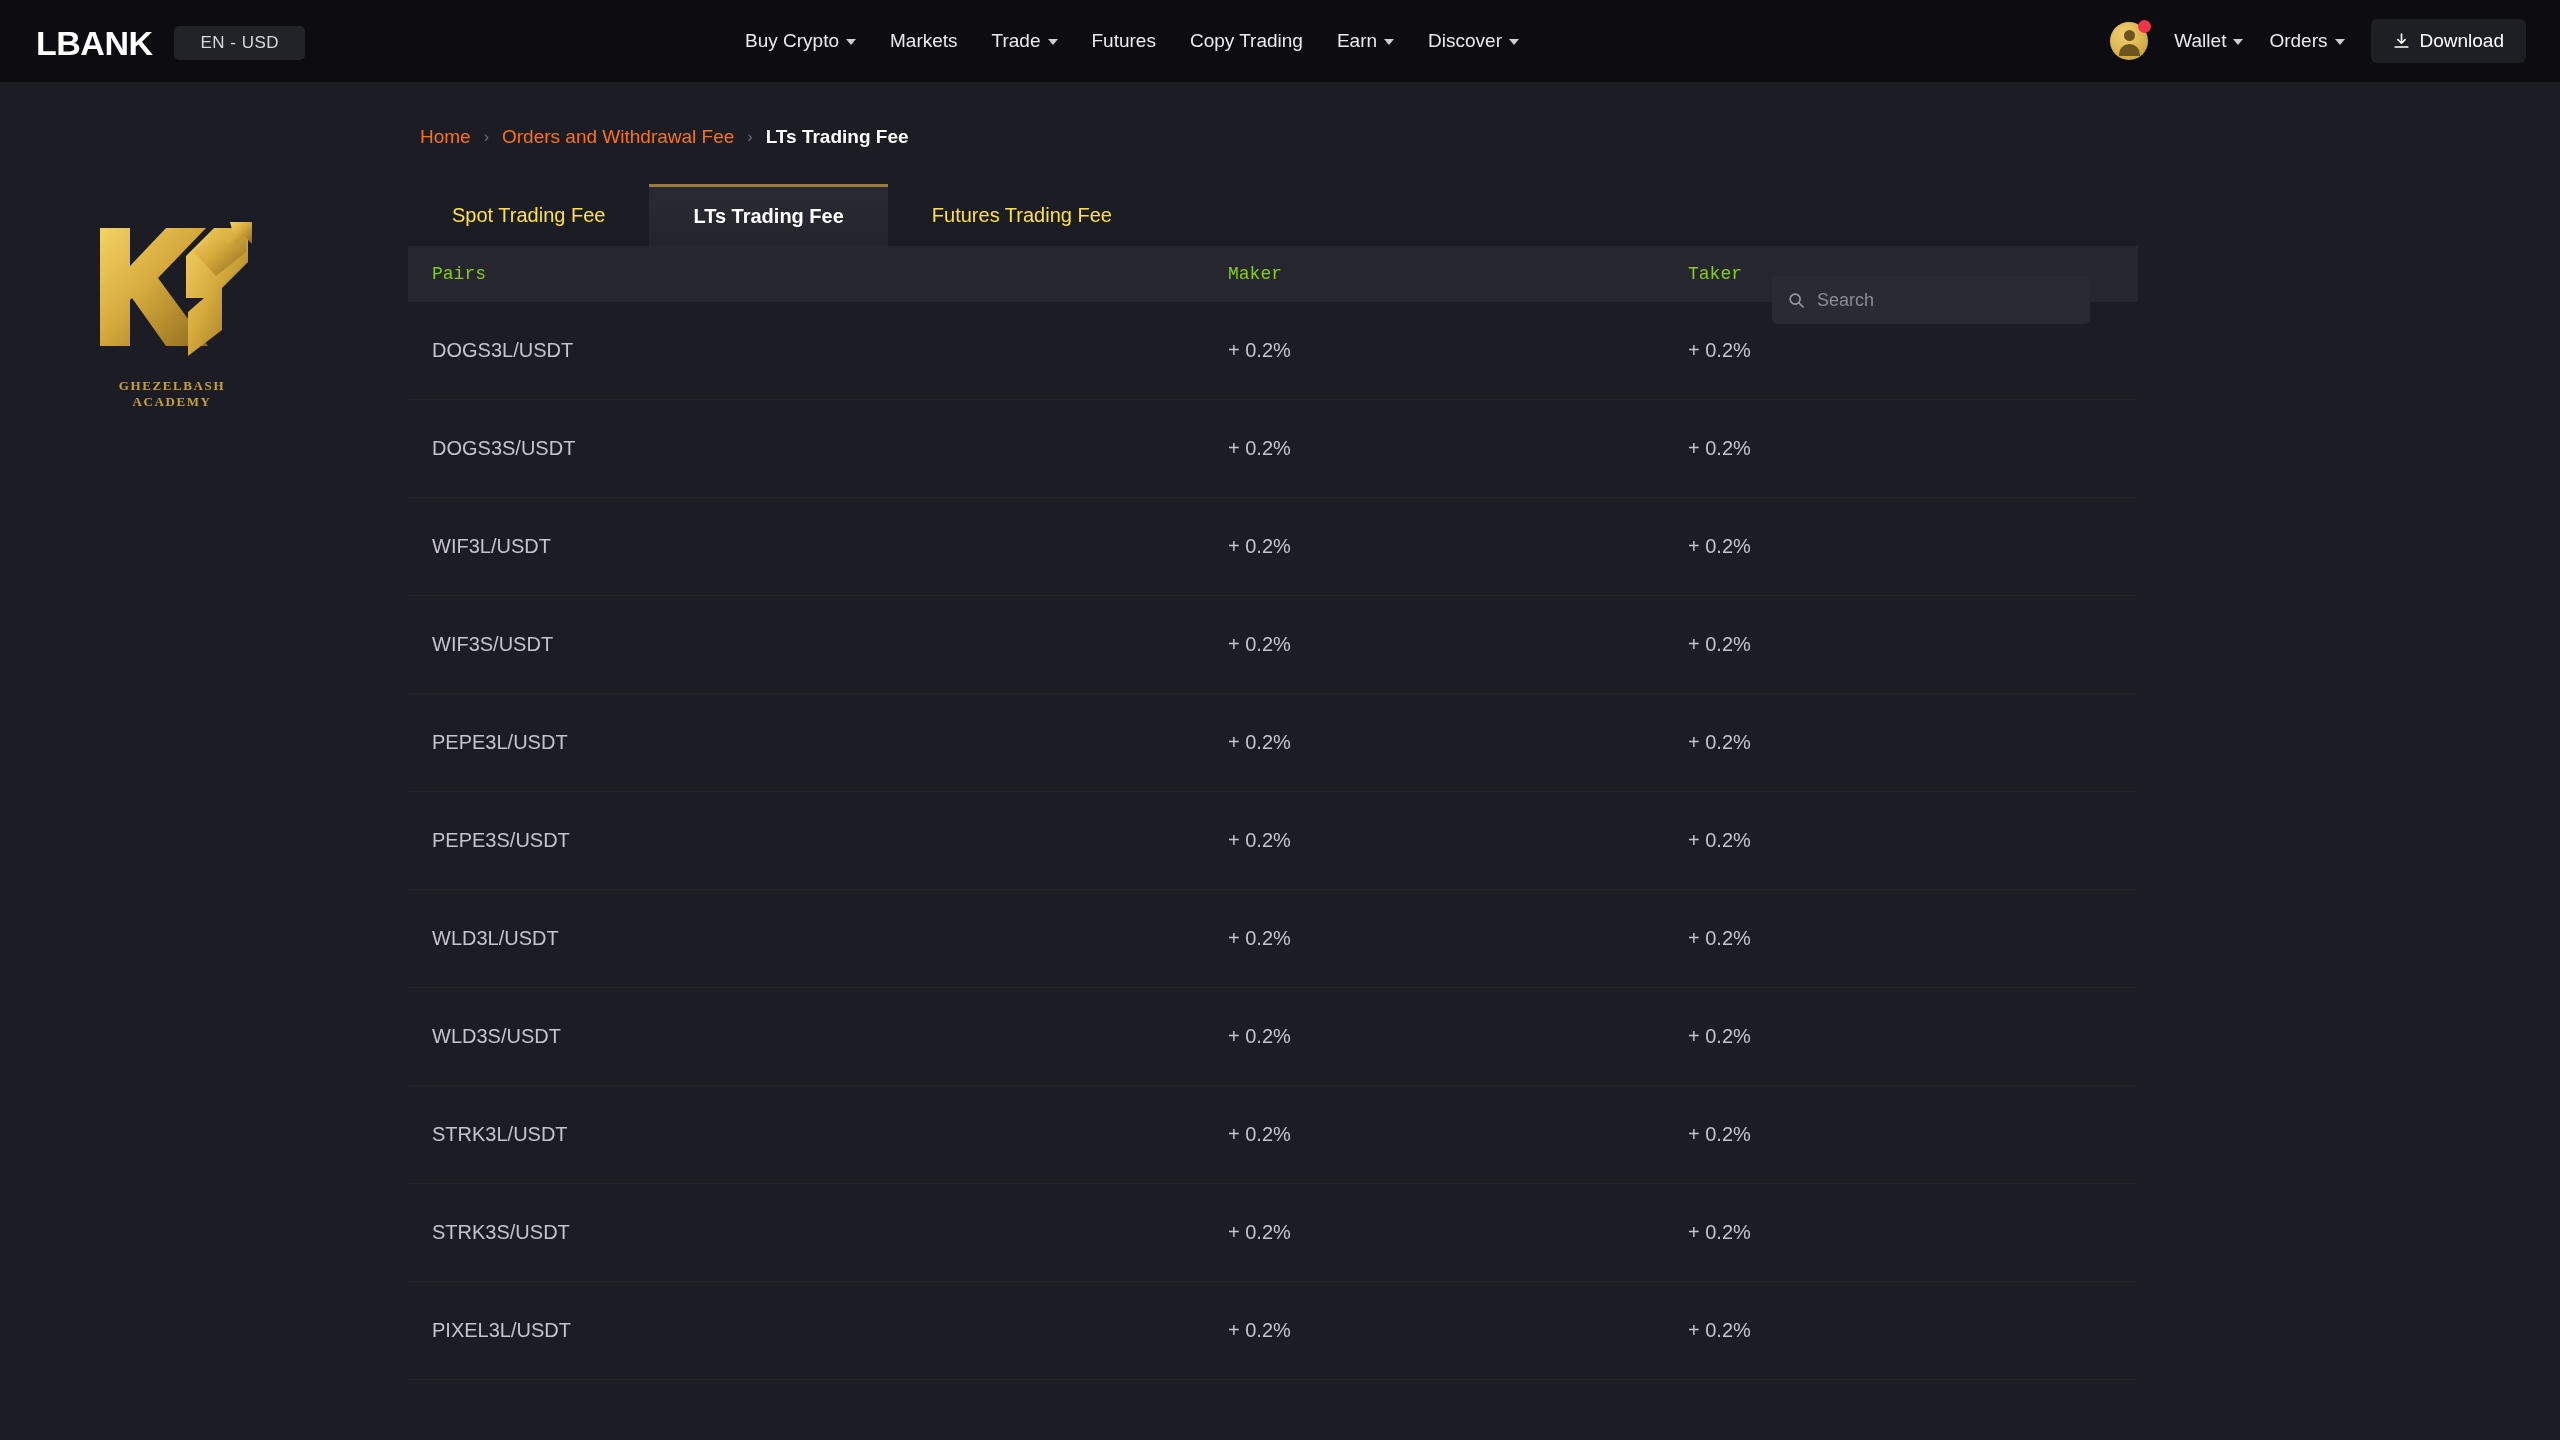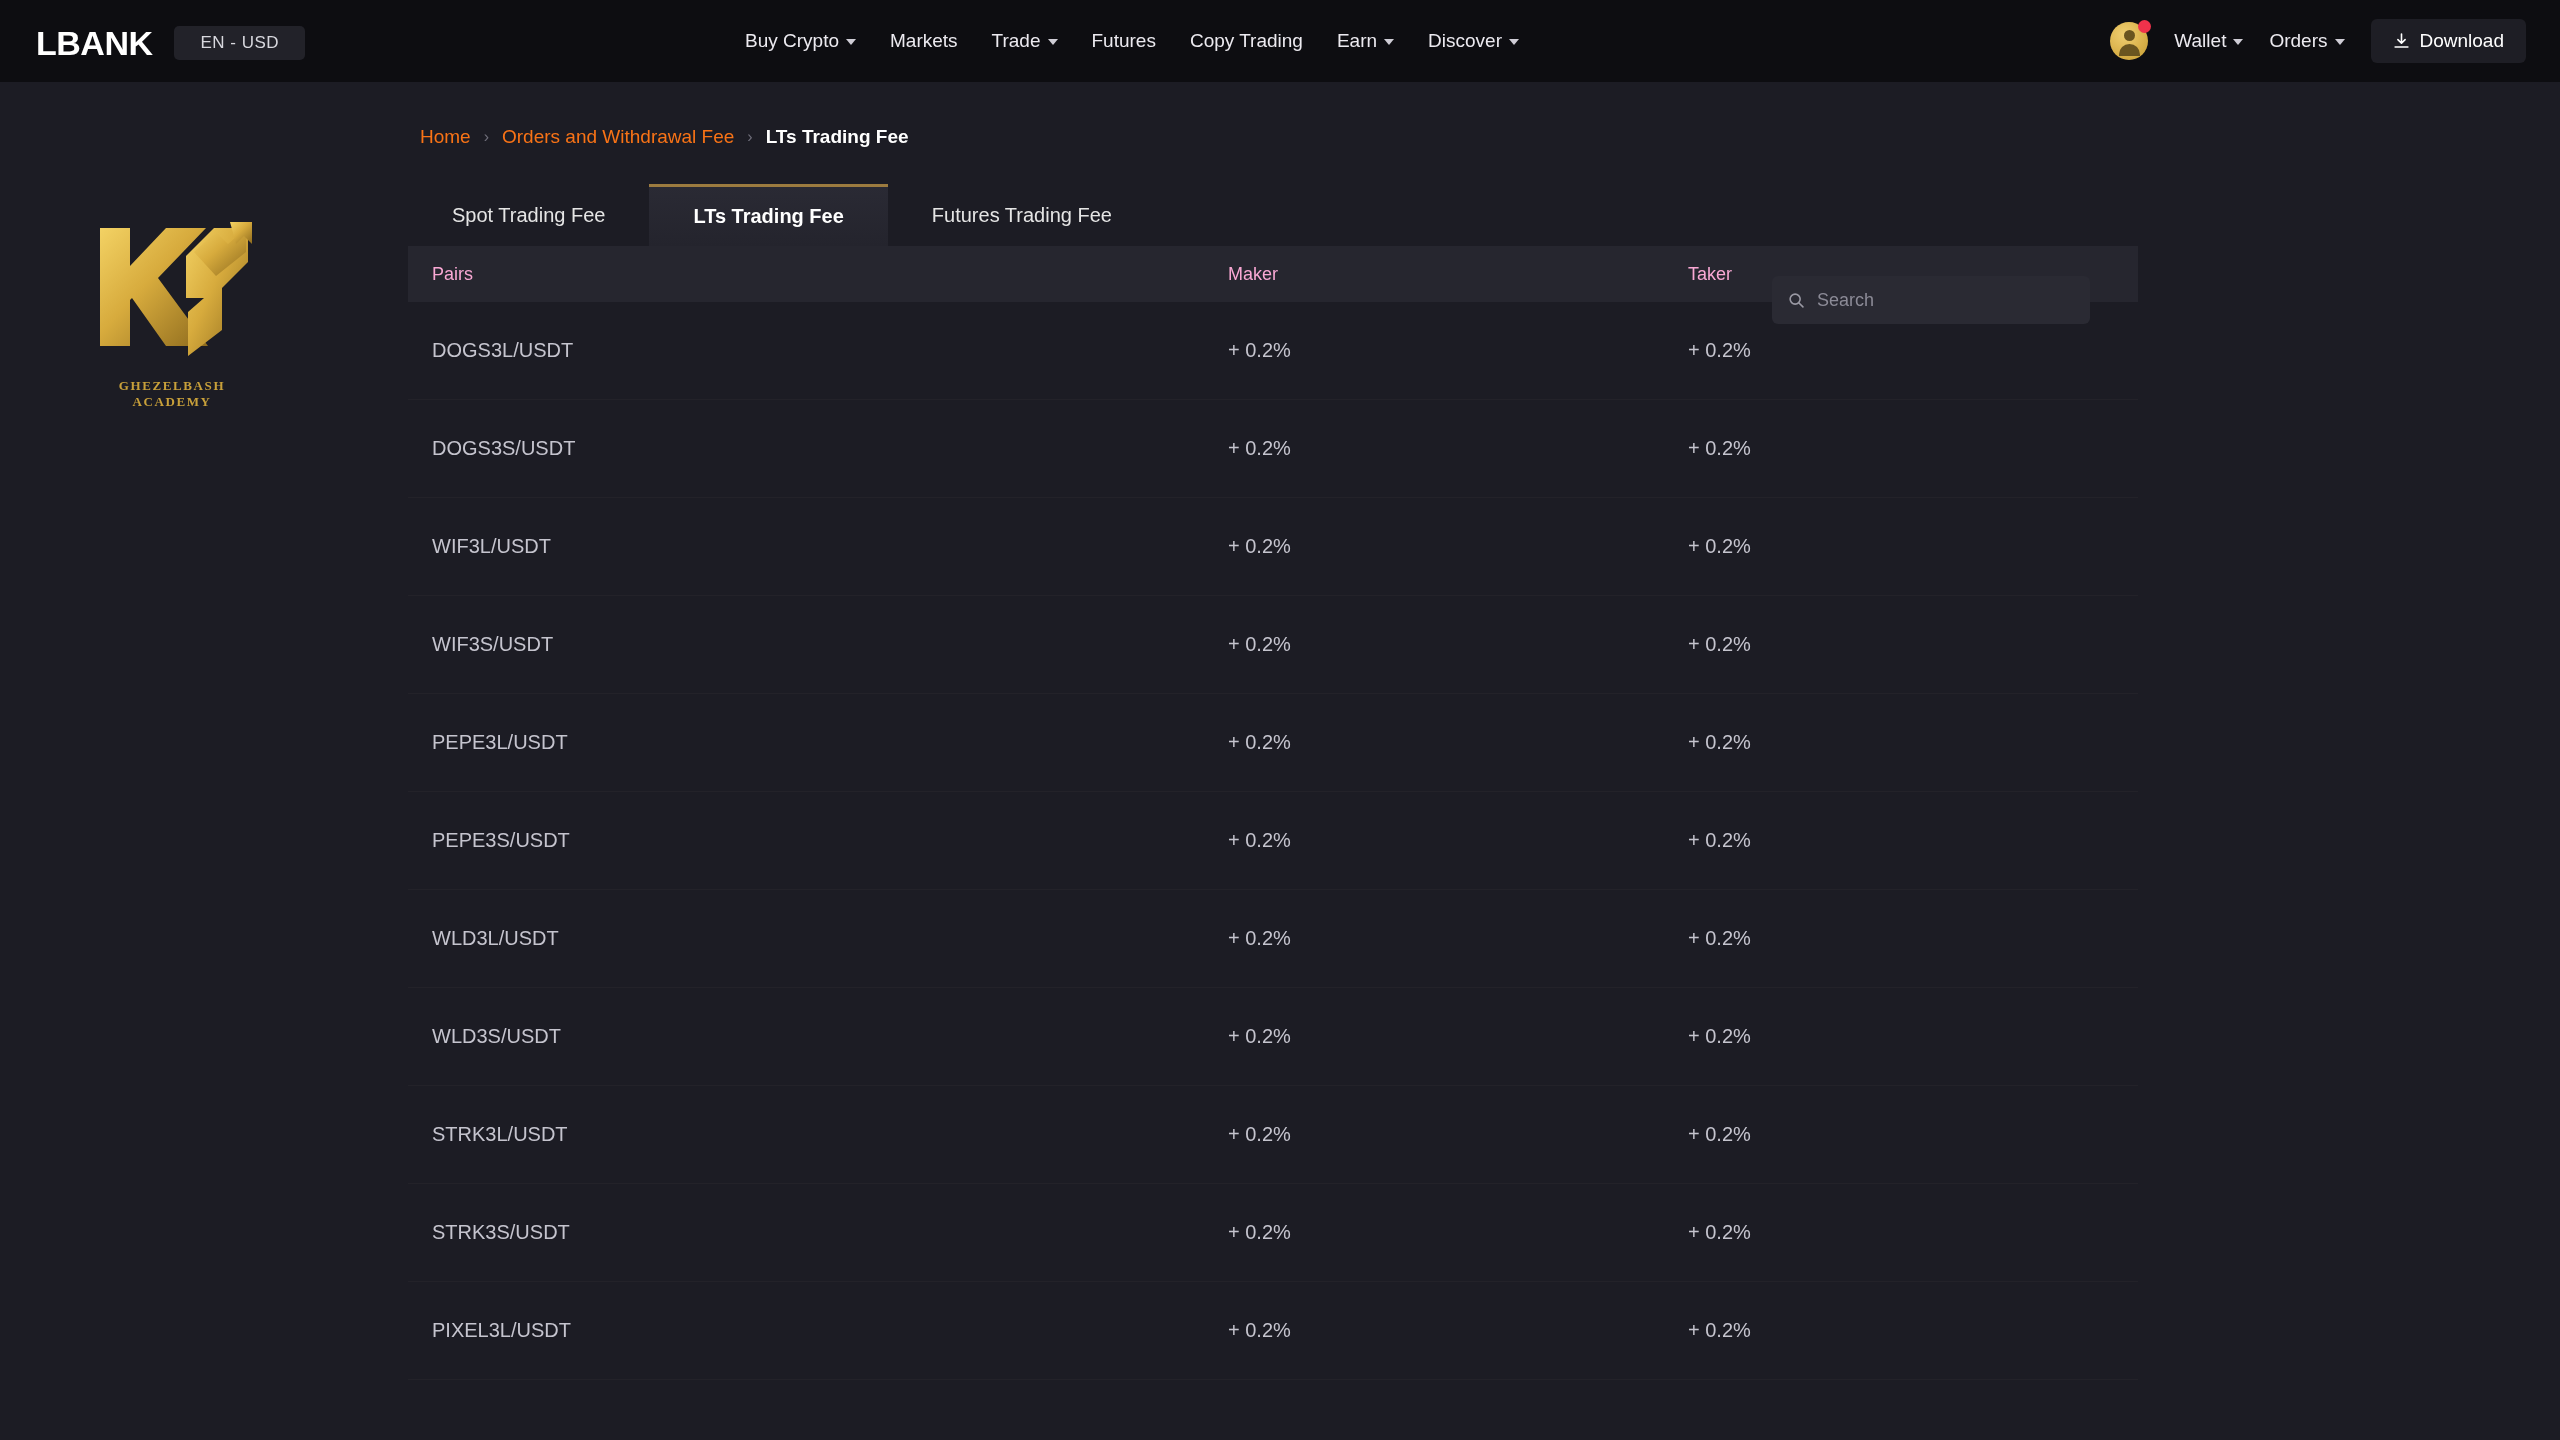--- a/index.html
+++ b/index.html
@@ -92,21 +92,21 @@
   .crumb{ color:#f97316; cursor:pointer; }
   .crumb-sep{ color:#6e6d79; font-size:16px; }
   .crumb-active{ color:#ffffff; font-weight:bold; }
 
   .tabs{
     margin-top:36px; display:flex; align-items:stretch; height:62px;
     position:relative;
   }
   .tab{
     display:flex;align-items:center;justify-content:center;
-    padding:0 44px; color:#e5e5e5; font-size:20px; cursor:pointer;
+    padding:0 44px; color:#fde047; font-size:20px; cursor:pointer;
     position:relative;
   }
   .tab.active{
     color:#ffffff; font-weight:bold;
     background:linear-gradient(180deg,#2a2a34 0%, #24242d 100%);
     border-top:3px solid #9c7b3f;
   }
 
   .search-box{
     position:absolute; right:48px; top:194px;
@@ -117,21 +117,21 @@
     background:transparent;border:none;outline:none;
     color:#c9c8d2; font-size:18px; font-family:"Liberation Sans", sans-serif;
     width:100%;
   }
   .search-input::placeholder{ color:#8b8a96; }
 
   
   .table{ margin-top:0; width:1730px; }
   .thead{
     display:flex; align-items:center; height:56px;
-    background:#26262f; color:#f9a8d4; font-size:18px;
+    background:#26262f; color:#84cc16; font-size:18px;font-family:Liberation Mono, monospace;
   }
   .row{
     display:flex; align-items:center; height:98px;
     border-bottom:1px solid #232229;
     color:#c5c4ce; font-size:20px;
   }
   .c-pairs{ width:820px; padding-left:24px; }
   .c-maker{ width:460px; }
   .c-taker{ width:450px; }
   .thead .c-pairs{ padding-left:24px; }

